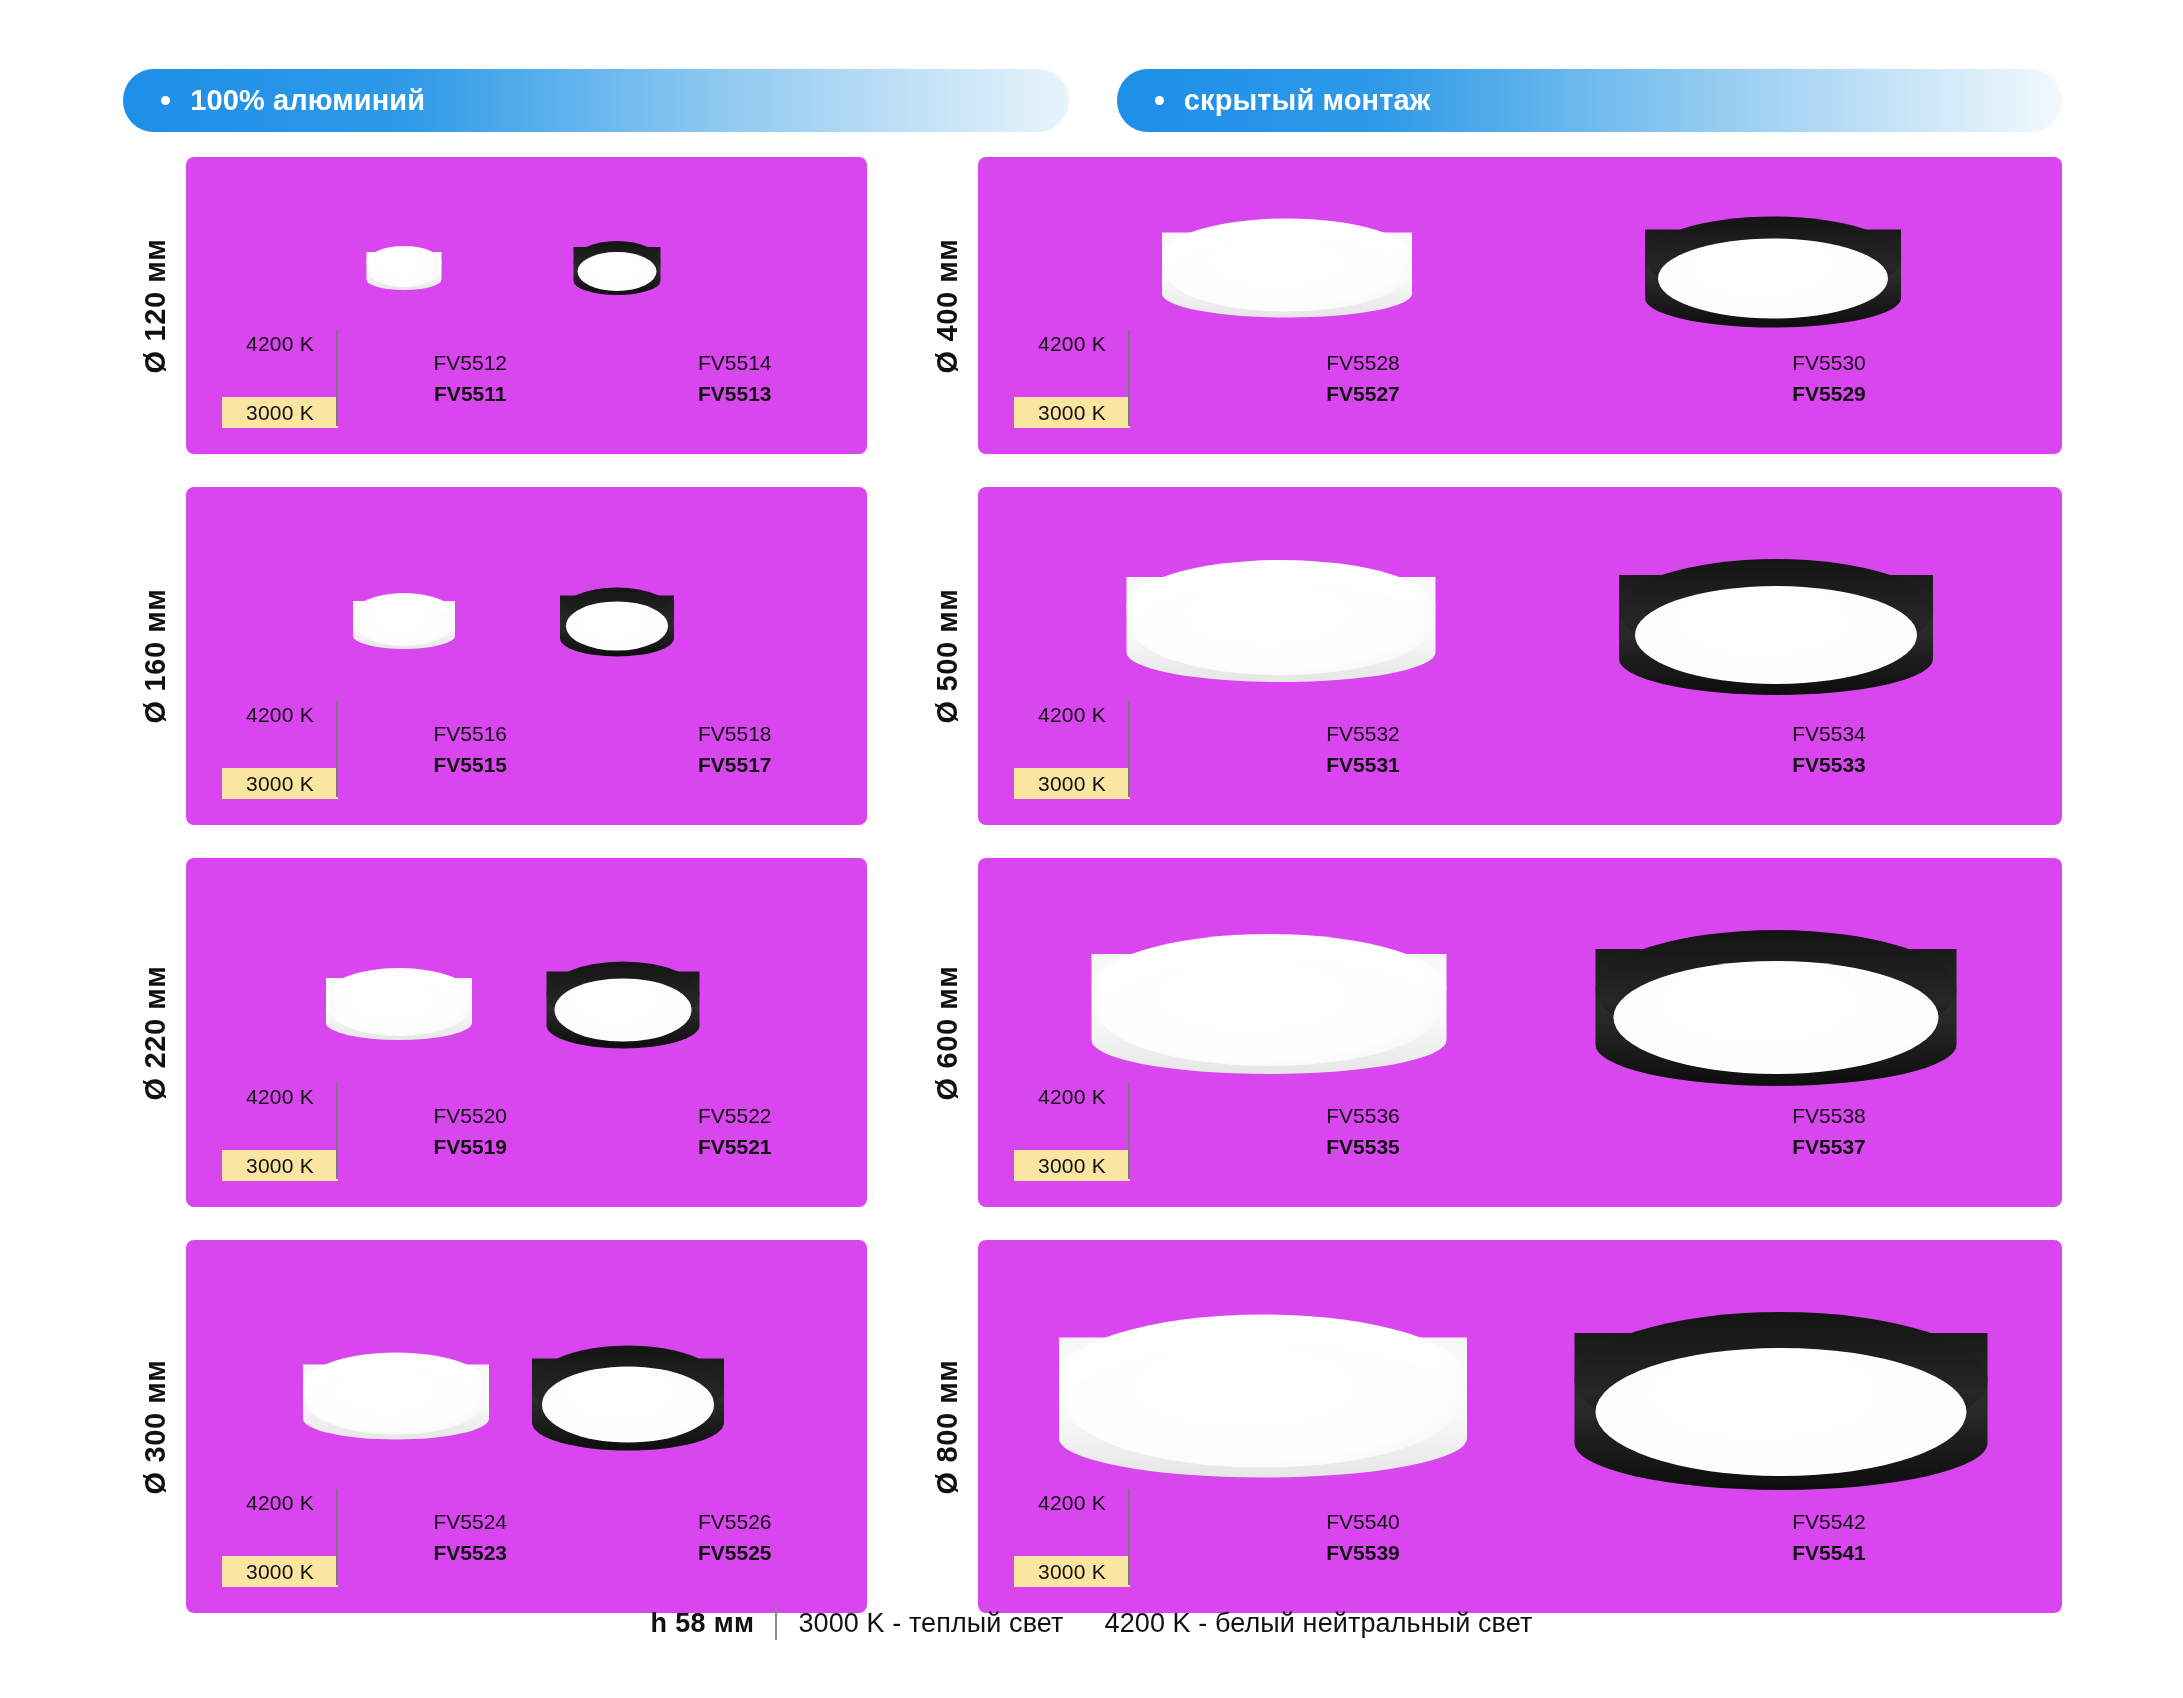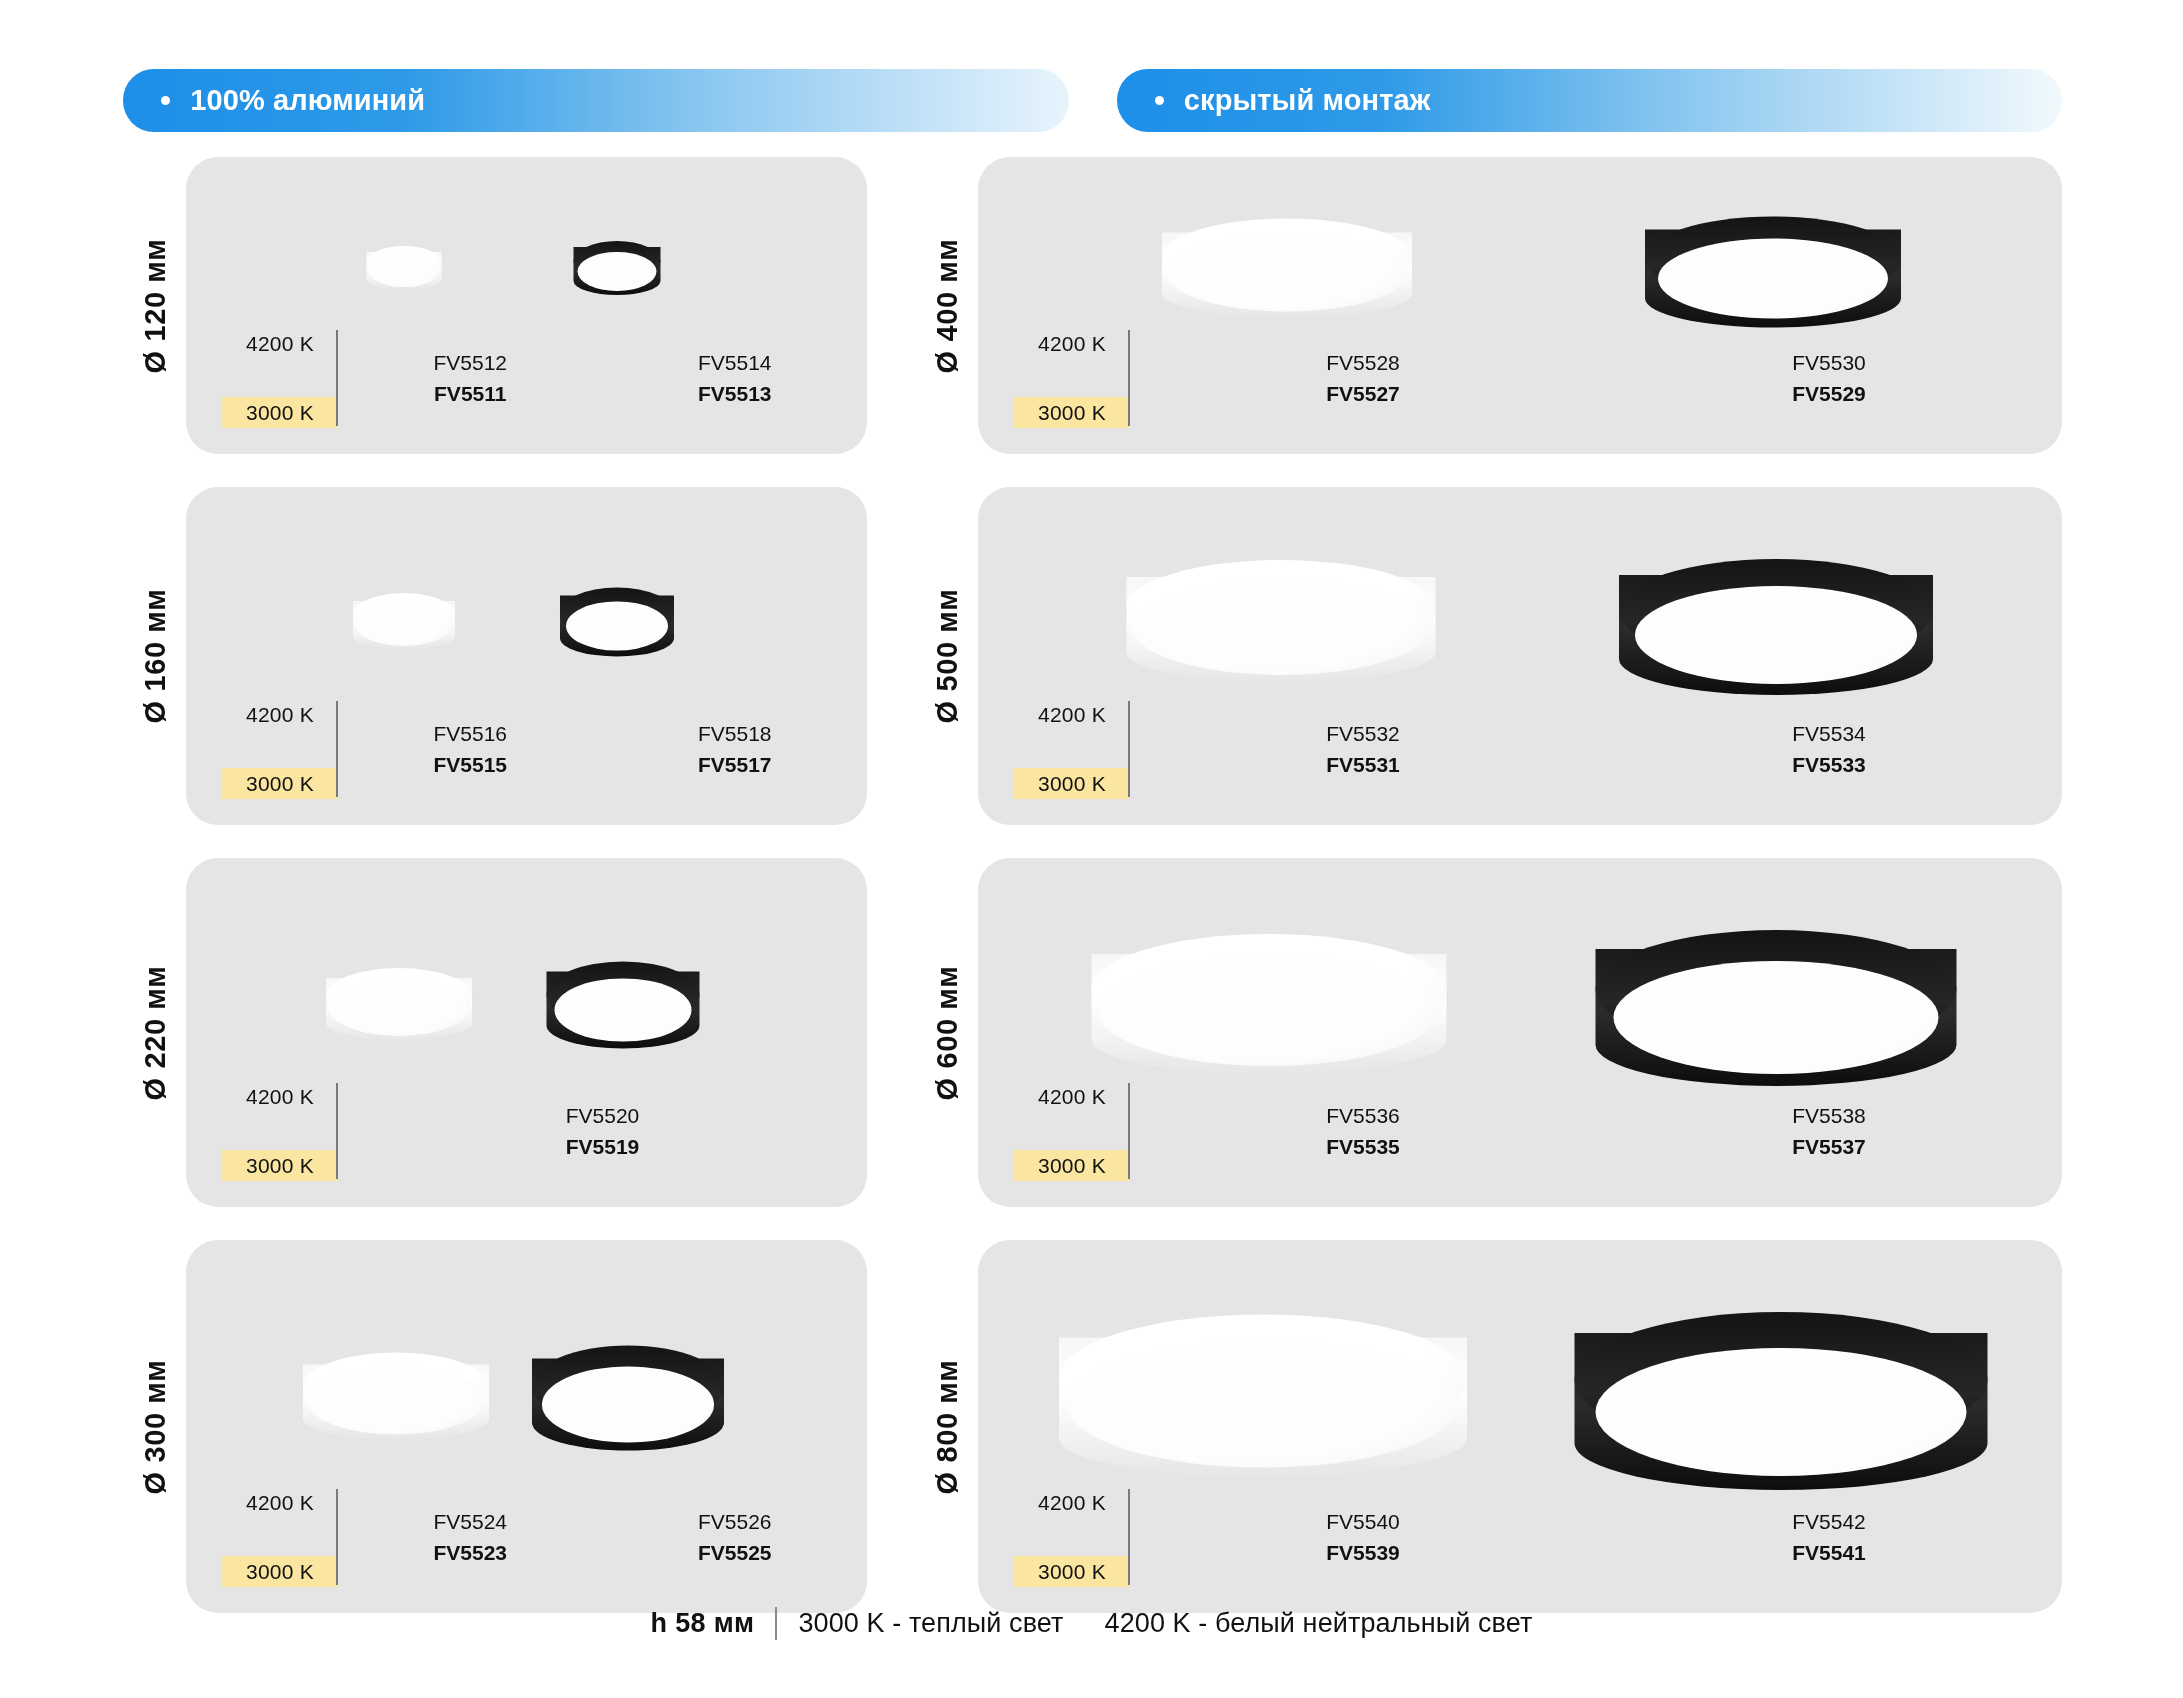--- a/index.html
+++ b/index.html
@@ -94,22 +94,22 @@
     transform: translate(-50%, -50%) rotate(-90deg);
     white-space: nowrap;
     font-size: 29px;
     font-weight: bold;
     color: #111111;
     letter-spacing: 0.6px;
   }
 
   .card {
     flex: 1 1 auto;
-    background: #e5e5e5;
-    border-radius: 32px;
+    background: #d946ef;
+    border-radius: 8px;
     position: relative;
     box-sizing: border-box;
   }
   .card.h1 { height: 297px; }
   .card.h2 { height: 338px; }
   .card.h3 { height: 349px; }
   .card.h4 { height: 373px; }
 
   .card.lg1 { height: 297px; }
   .card.lg2 { height: 338px; }
@@ -467,20 +467,24 @@
           <div class="codes">
             <div class="temps">
               <div class="t-line"></div>
               <div class="temp-4200">4200 K</div>
               <div class="temp-3000">3000 K</div>
             </div>
             <div class="code-col">
               <div class="c1">FV5520</div>
               <div class="c2">FV5519</div>
             </div>
+            <div class="code-col">
+              <div class="c1">FV5522</div>
+              <div class="c2">FV5521</div>
+            </div>
           </div>
         </div>
       </div>
 
       <div class="cell large">
         <div class="dim-label">
           <span>Ø 600 мм</span>
         </div>
         <div class="card lg3">
           <div class="products">

